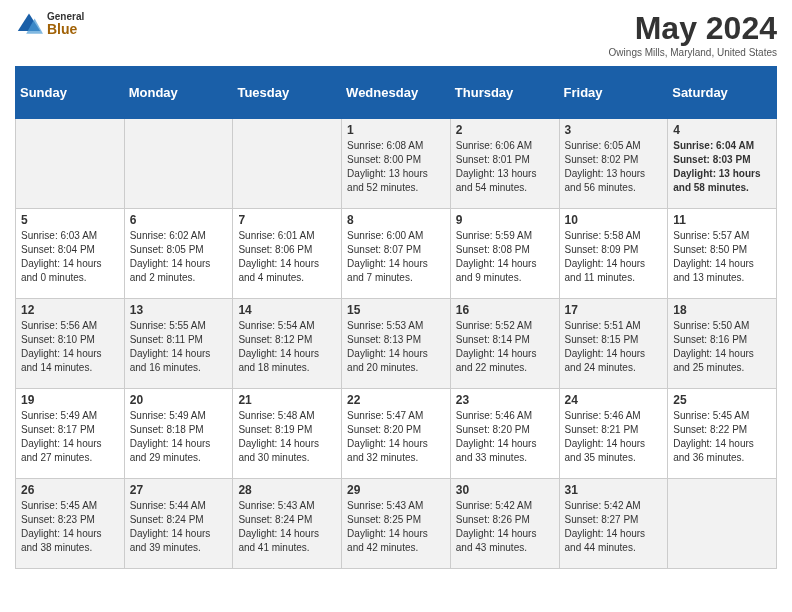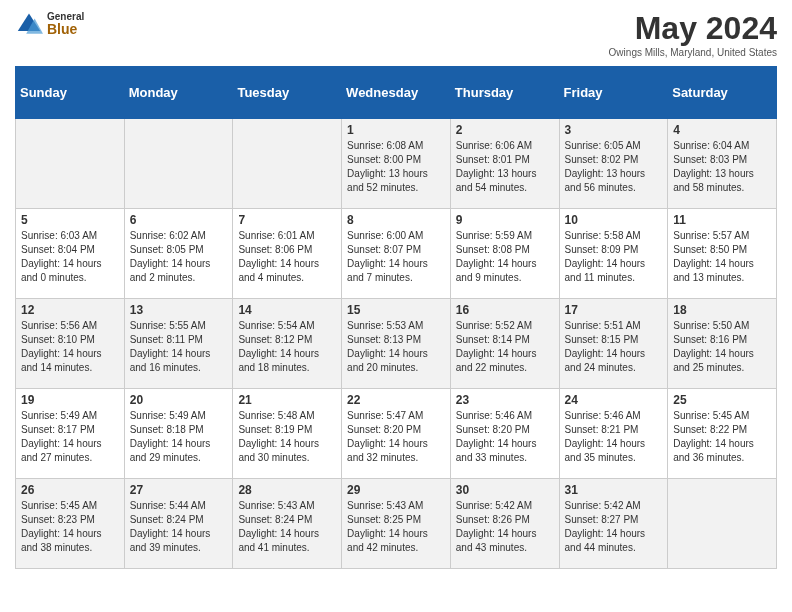--- a/index.html
+++ b/index.html
@@ -143,21 +143,21 @@
 Daylight: 13 hours and 54 minutes.</div>
         </td>
         <td>
           <span class="day-number">3</span>
           <div class="day-info" style="white-space: pre-line;">Sunrise: 6:05 AM
 Sunset: 8:02 PM
 Daylight: 13 hours and 56 minutes.</div>
         </td>
         <td>
           <span class="day-number">4</span>
-          <div class="day-info" style="white-space: pre-line;">Sunrise: 6:04 AM
+          <div class="day-info" style="white-space: pre-line; font-weight: bold;">Sunrise: 6:04 AM
 Sunset: 8:03 PM
 Daylight: 13 hours and 58 minutes.</div>
         </td>
       </tr>
       <tr>
         <td>
           <span class="day-number">5</span>
           <div class="day-info" style="white-space: pre-line;">Sunrise: 6:03 AM
 Sunset: 8:04 PM
 Daylight: 14 hours and 0 minutes.</div>

